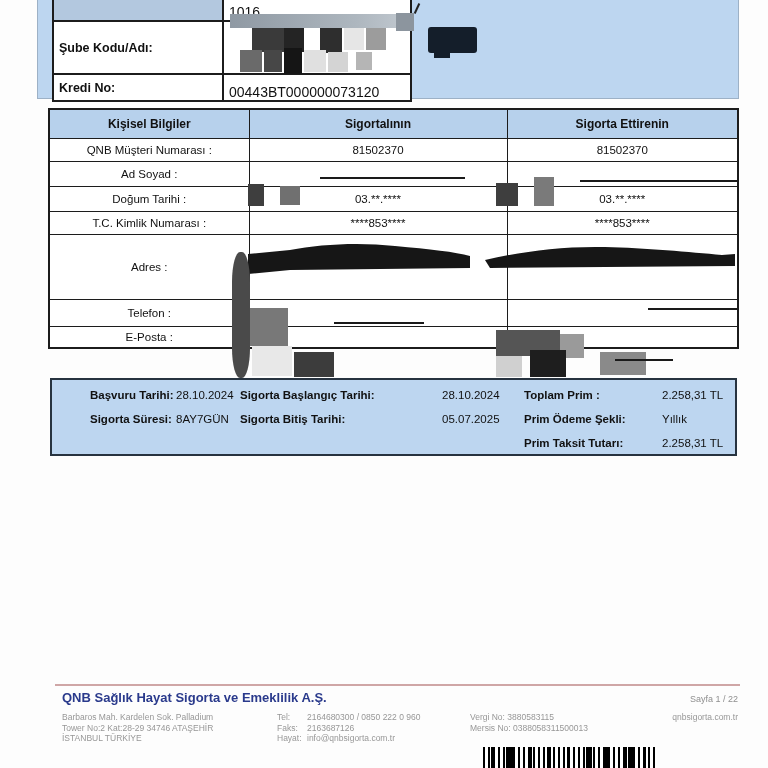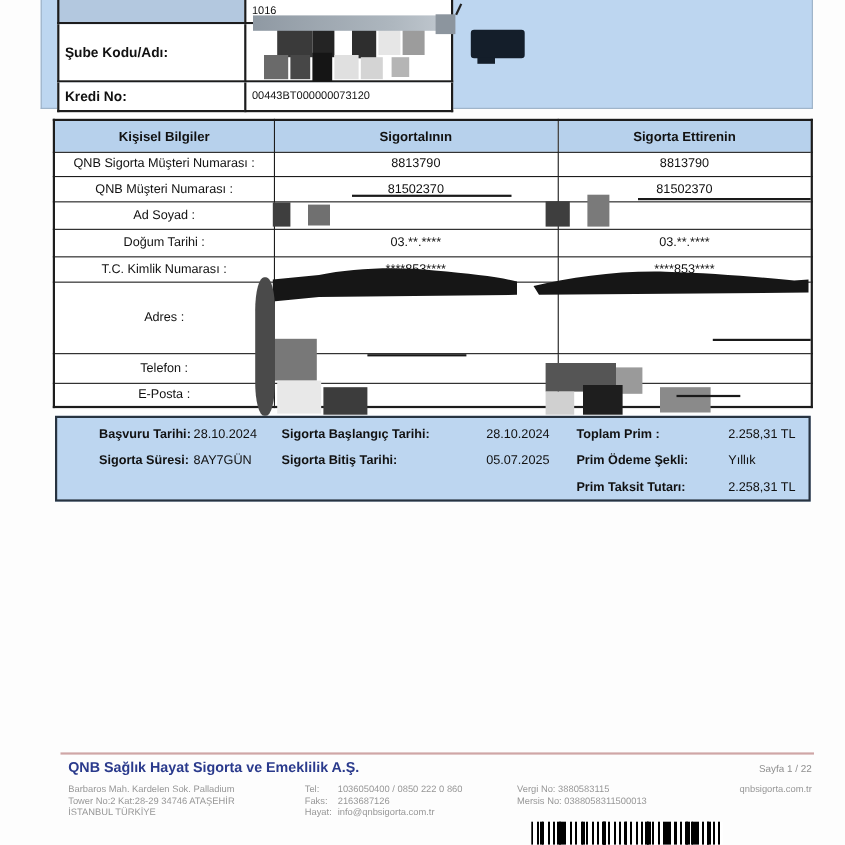--- a/index.html
+++ b/index.html
@@ -6,21 +6,21 @@
   body{
     width:768px;height:768px;position:relative;background:#fdfdfd;
     font-family:"Liberation Sans","DejaVu Sans",sans-serif;color:#111;
     overflow:hidden;
   }
   
   .top-panel{position:absolute;left:37px;top:0;width:700px;height:98px;
     background:#bdd6f0;border:1px solid #9db1c6;border-top:none;}
   .cell{position:absolute;background:#fff;box-sizing:border-box;font-size:12px;}
   .cell.label{font-weight:bold;display:flex;align-items:center;padding-left:5px;font-size:12.5px;}
-  .cell.value{display:flex;align-items:center;padding-left:5px;font-size:10px;}
+  .cell.value{display:flex;align-items:flex-end;padding-left:5px;font-size:14px;}
   .b-l{border-left:2px solid #1c1c1c;}
   .b-r{border-right:2px solid #1c1c1c;}
   .b-b{border-bottom:2px solid #1c1c1c;}
 
   .gray-band{position:absolute;left:230px;top:14px;width:182px;height:14px;
     background:linear-gradient(90deg,#8f99a3,#aeb7bf 70%,#c3cad1);z-index:5;}
   .gray-band-end{position:absolute;left:396px;top:13px;width:18px;height:18px;background:#8c959e;z-index:5;}
   .navy-blob{position:absolute;left:428px;top:27px;width:49px;height:26px;background:#141e2a;border-radius:3px;z-index:5;}
   .navy-blob-notch{position:absolute;left:434px;top:52px;width:16px;height:6px;background:#141e2a;z-index:5;}
   .tick-mark{position:absolute;left:416px;top:3px;width:2px;height:11px;background:#222;transform:rotate(25deg);z-index:6;}
@@ -42,21 +42,21 @@
   .redact{position:absolute;z-index:7;}
   .pen-line{position:absolute;height:2px;background:#1a1a1a;z-index:7;}
 
   
   .summary{position:absolute;left:50px;top:378px;width:687px;height:78px;
     background:#bdd6f0;border:2px solid #273340;box-sizing:border-box;z-index:2;}
   .summary .srow{position:absolute;left:0;width:100%;height:24px;display:flex;align-items:center;font-size:11.5px;}
   .sl{font-weight:bold;}
   .sv{font-weight:normal;}
   .p1{position:absolute;left:6px;padding-left:32px;}  .p2{position:absolute;left:124px;}
-  .p3{position:absolute;left:204px;} .p4{position:absolute;left:390px;}
+  .p3{position:absolute;left:188px;} .p4{position:absolute;left:390px;}
   .p5{position:absolute;left:472px;} .p6{position:absolute;left:610px;}
 
   
   .footer-line{position:absolute;left:55px;top:684px;width:685px;height:2px;background:#cfa6a6;}
   .company{position:absolute;left:62px;top:690px;font-size:13px;font-weight:bold;color:#2a3a8c;}
   .page-no{position:absolute;right:30px;top:694px;font-size:9px;color:#8f8f8f;}
   .f-gray{font-size:8.5px;color:#979797;line-height:10.5px;}
   .addr{position:absolute;left:62px;top:712px;}
   .contact{position:absolute;left:277px;top:712px;}
   .contact .row{display:flex;}
@@ -113,25 +113,20 @@
       <col class="c1">
       <col class="c2">
       <col class="c3">
     </colgroup>
   <tbody>
       <tr class="h29">
     <th>Kişisel Bilgiler</th>
     <th>Sigortalının</th>
     <th>Sigorta Ettirenin</th>
   </tr>
-  <tr class="h22">
-    <td>QNB Sigorta Müşteri Numarası :</td>
-    <td>8813790</td>
-    <td>8813790</td>
-  </tr>
   <tr class="h23">
     <td>QNB Müşteri Numarası :</td>
     <td class="vtop">81502370</td>
     <td class="vtop">81502370</td>
   </tr>
   <tr class="h25">
     <td>Ad Soyad :</td>
     <td></td>
     <td></td>
   </tr>
@@ -221,21 +216,21 @@
 
 <div class="addr f-gray">
   <div>Barbaros Mah. Kardelen Sok. Palladium</div>
   <div>Tower No:2 Kat:28-29 34746 ATAŞEHİR</div>
   <div>İSTANBUL TÜRKİYE</div>
 </div>
 
 <div class="contact f-gray">
   <div class="row">
     <span class="lab">Tel:</span>
-    <span>1036050400 / 0850 222 0 860</span>
+    <span>2164680300 / 0850 222 0 960</span>
   </div>
   <div class="row">
     <span class="lab">Faks:</span>
     <span>2163687126</span>
   </div>
   <div class="row">
     <span class="lab">Hayat:</span>
     <span>info@qnbsigorta.com.tr</span>
   </div>
 </div>

